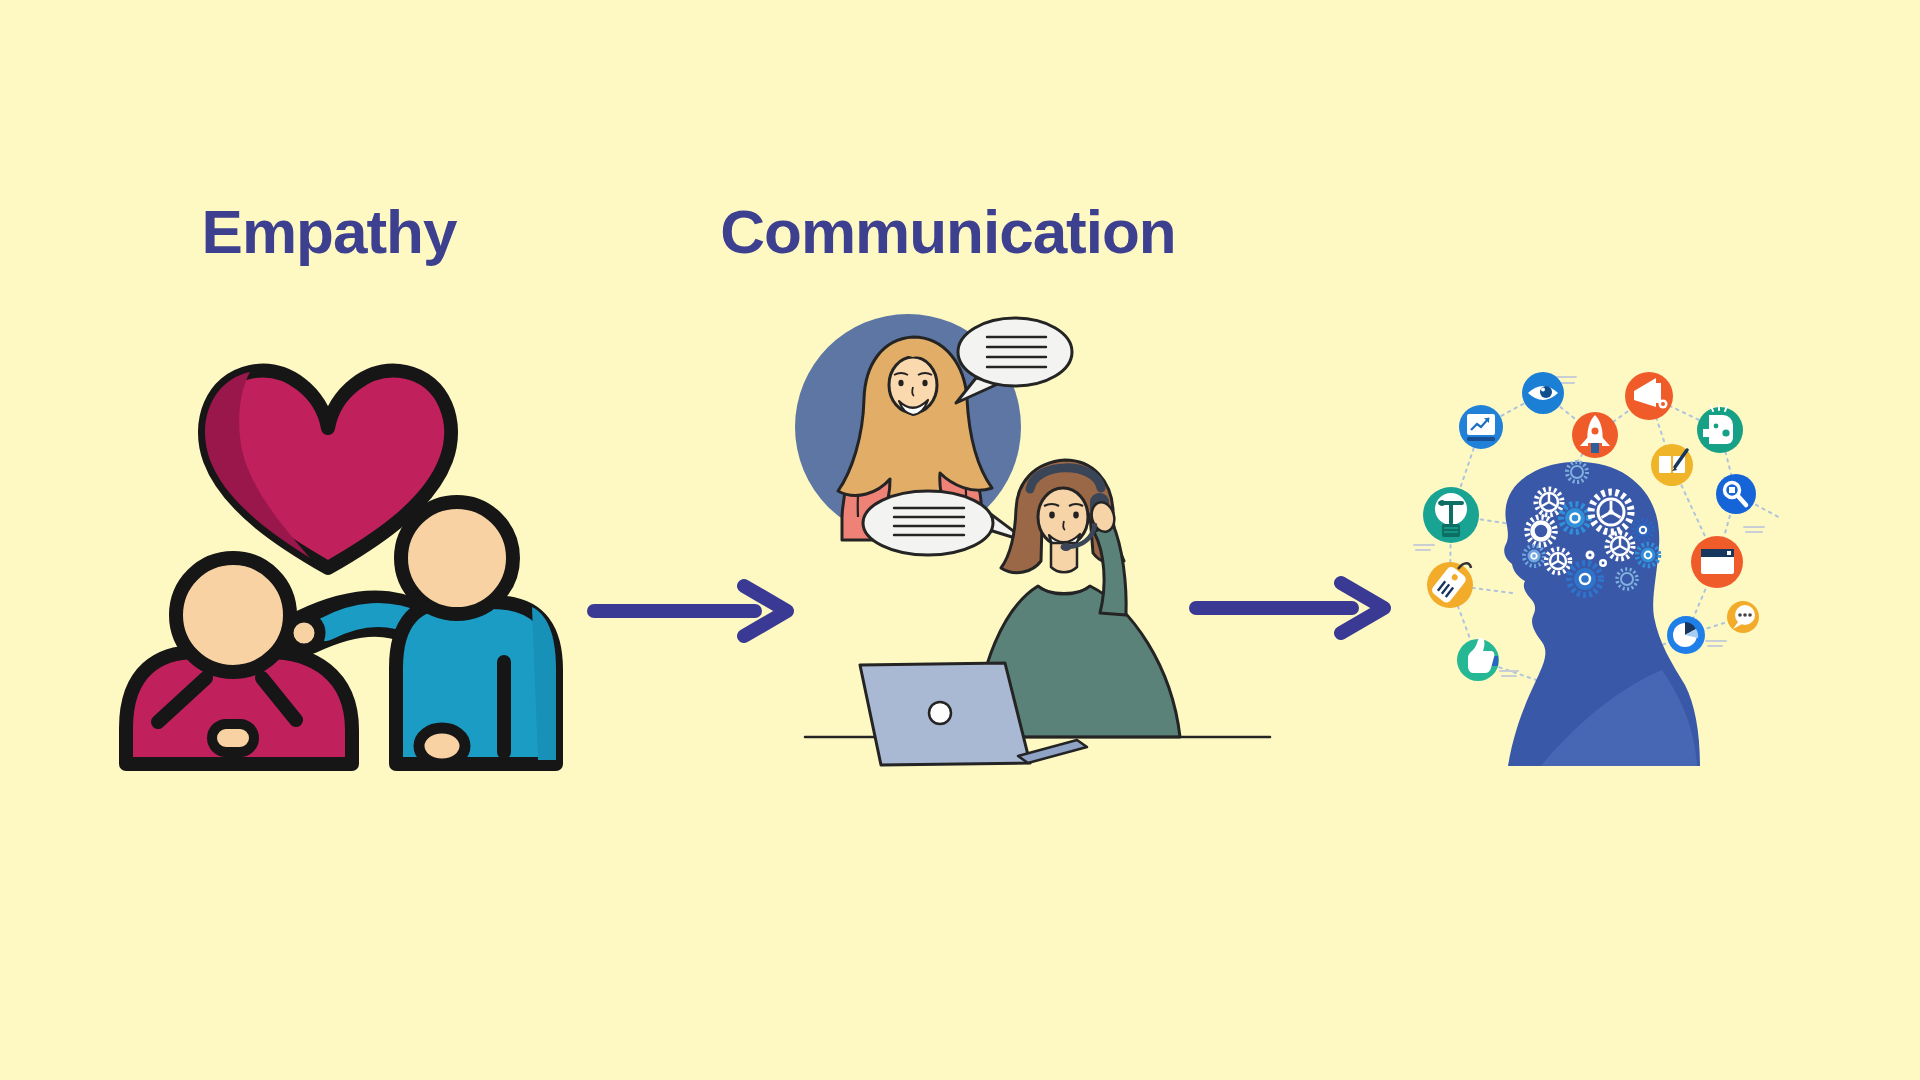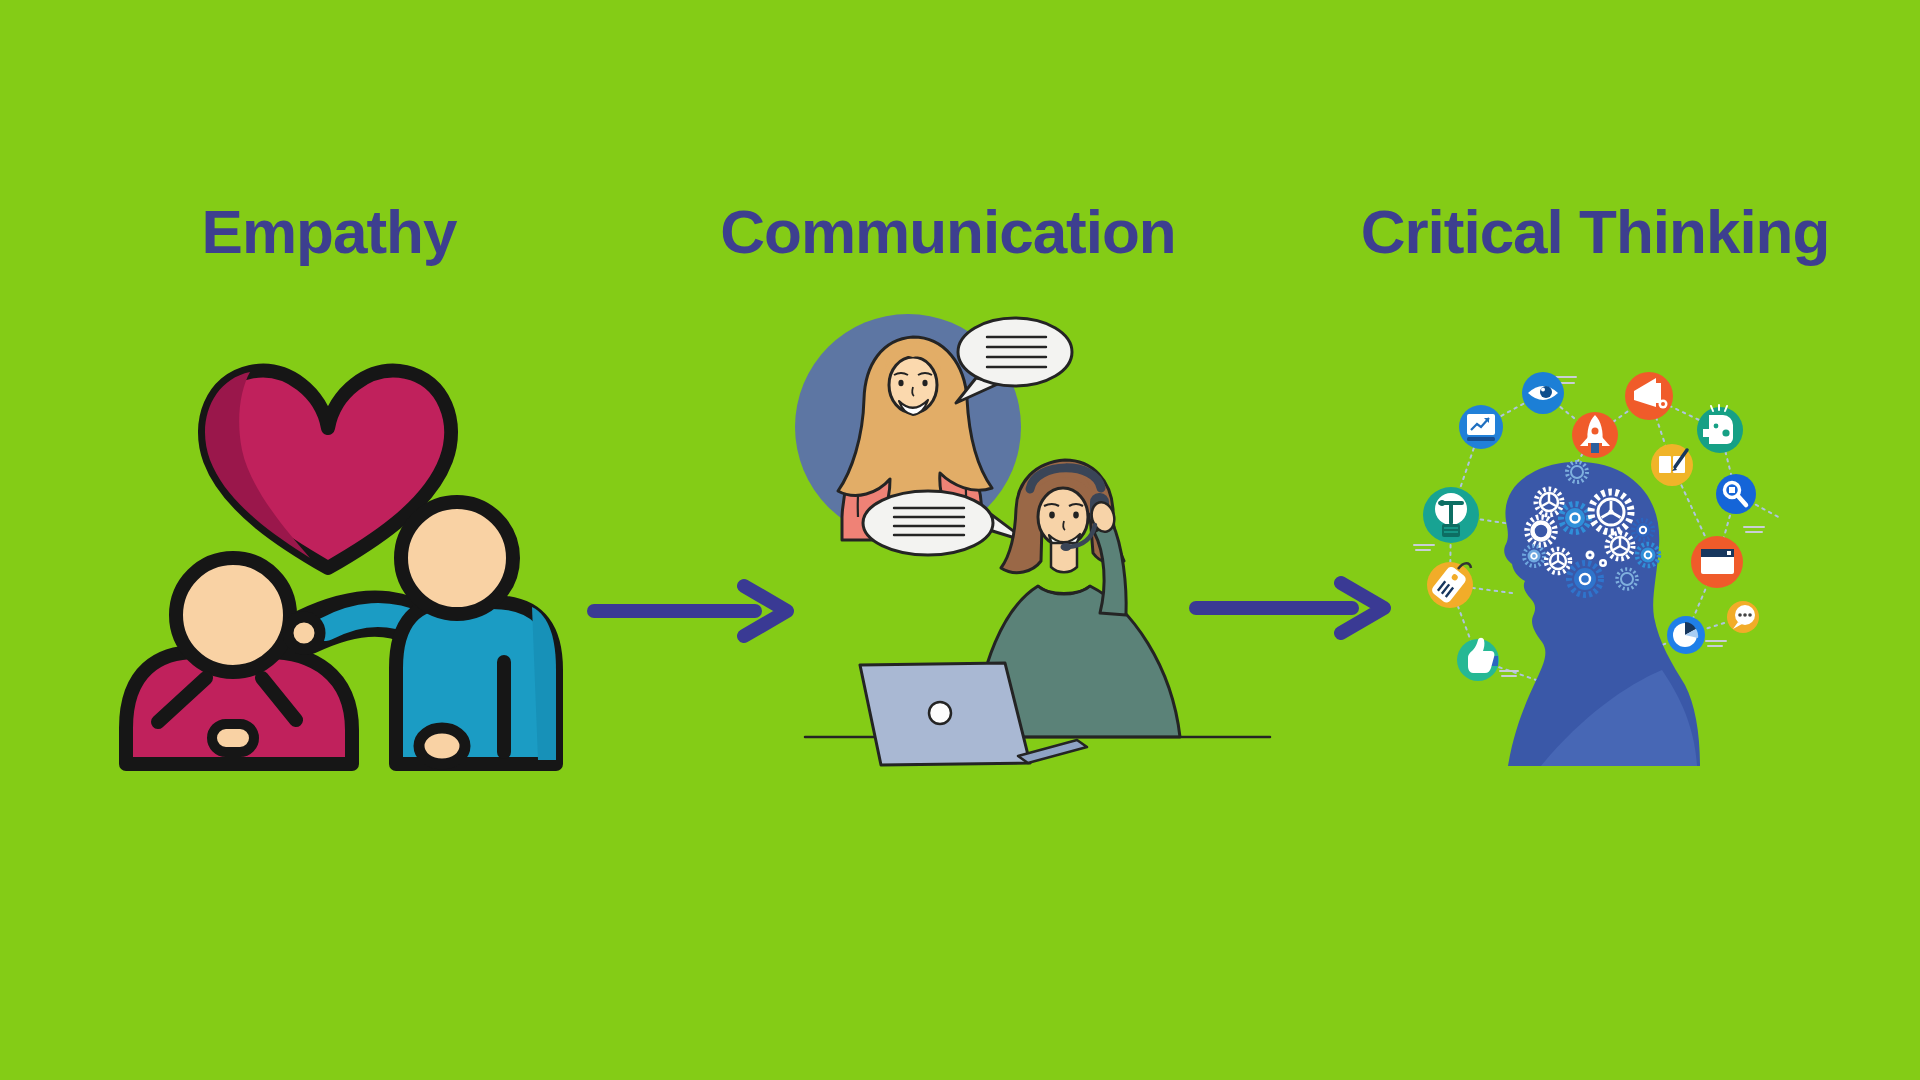--- a/index.html
+++ b/index.html
@@ -1,35 +1,34 @@
 <!DOCTYPE html>
 <html><head>
 <meta charset="utf-8">
 <style>
   html,body{margin:0;padding:0;}
   body{width:1920px;height:1080px;overflow:hidden;background:#f5f4f2;font-family:"Liberation Sans",sans-serif;}
-  .canvas{position:relative;width:1920px;height:1080px;background:#84cc16;}
+  .canvas{position:relative;width:1920px;height:1080px;background:#fef9c3;}
   .title{position:absolute;top:196px;margin:0;transform:translateX(-50%);
          font-family:"Liberation Sans",sans-serif;font-weight:700;font-size:62px;
          letter-spacing:-1px;color:#3d3f8f;white-space:nowrap;}
   .t1{left:329px;} .t2{left:948px;text-align:right;} .t3{left:1595px;}
   .ill{position:absolute;}
   .e-outline{stroke:#161616;stroke-linejoin:round;stroke-linecap:round;fill:none;}
   .c-line{stroke:#242424;stroke-linejoin:round;stroke-linecap:round;}
   .dash{stroke:#aec4de;stroke-width:2;stroke-dasharray:2.5 5;stroke-linecap:round;fill:none;}
   .mark{stroke:#c9ced6;stroke-width:2;stroke-linecap:round;}
 </style>
 </head>
 <body>
 
 <div class="canvas">
 
   <h1 class="title t1">Empathy</h1>
   <h1 class="title t2">Communication</h1>
-  <h1 class="title t3">Critical Thinking</h1>
 
   <svg class="ill" style="left:100px;top:330px;" width="500" height="480" viewBox="0 0 500 480">
     <g>
       <path d="M228,98 C222,64 188,34 150,42 C112,50 96,92 110,130 C128,178 186,214 228,238
                C270,214 328,178 346,130 C360,92 344,50 306,42 C268,34 234,64 228,98 Z" fill="#c0215c" stroke="#161616" stroke-width="14" stroke-linejoin="round"></path>
       <path d="M150,42 C112,50 96,92 110,130 C126,172 172,204 210,228
                C184,198 150,158 142,120 C136,90 140,60 150,42 Z" fill="#9a174b"></path>
     </g>
     <g>
       <path d="M26,434 L26,398 C26,340 60,322 96,322 L168,322 C212,322 252,344 252,400 L252,434 Z" fill="#c0215c" stroke="#161616" stroke-width="14" stroke-linejoin="round"></path>

